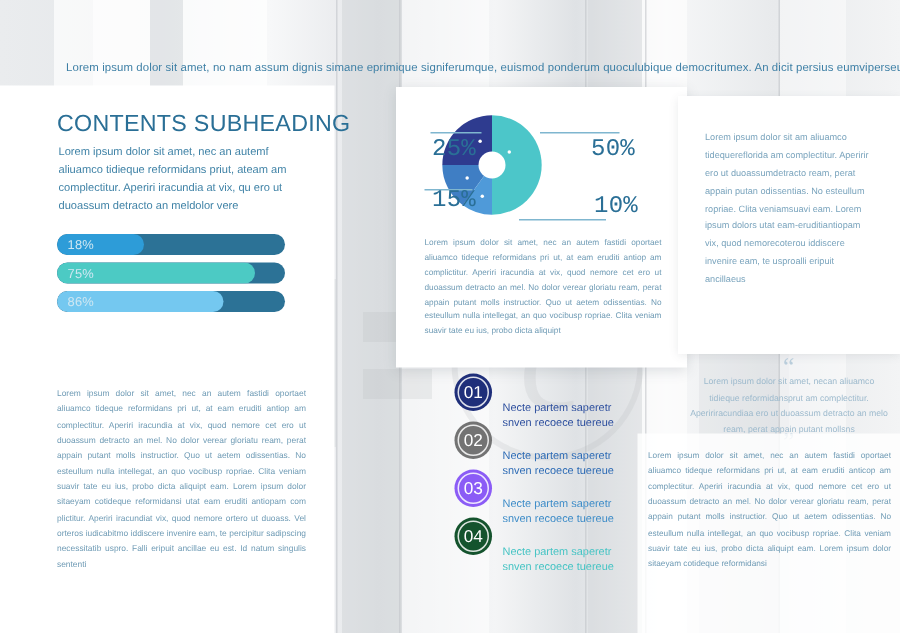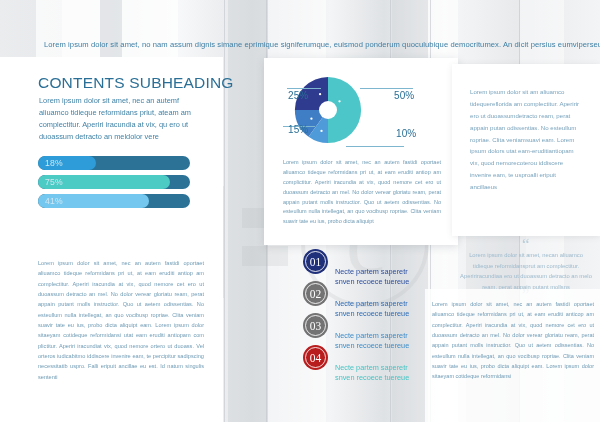--- a/index.html
+++ b/index.html
@@ -57,40 +57,40 @@
   }
 
   #leftBody{
     position:absolute;left:38px;top:258px;width:166px;
     font-size:5.6px;line-height:1.85;color:#6f9bb5;text-align:justify;
   }
 
   
   #donutWrap{position:absolute;left:292px;top:74px;width:72px;height:72px;}
   #donut{width:72px;height:72px;display:block;}
-  .pieLbl{position:absolute;font-size:10px;color:#2a6f96;letter-spacing:.01em;}
+  .pieLbl{position:absolute;font-size:16px;color:#2a6f96;letter-spacing:.01em;font-family:Liberation Mono, monospace;}
   .leader{position:absolute;height:1px;background:#7fb6cf;}
   #centerBody{
     position:absolute;left:283px;top:158px;width:158px;
     font-size:5.5px;line-height:1.8;color:#6f9bb5;text-align:justify;
   }
 
   
   #numlist{position:absolute;left:303px;top:249px;width:180px;}
   .numrow{position:relative;height:32px;}
   .numcircle{
     position:absolute;left:0;top:0;width:25px;height:25px;border-radius:50%;
     display:flex;align-items:center;justify-content:center;
     color:#ffffff;font-size:11.5px;letter-spacing:-.01em;
   }
   .numcircle .inner{
     position:absolute;left:2px;top:2px;right:2px;bottom:2px;border-radius:50%;
     border:1px solid rgba(255,255,255,.85);
   }
-  .numcircle span{position:relative;z-index:2;font-family:Liberation Serif, serif;}
+  .numcircle span{position:relative;z-index:2;}
   .numtext{position:absolute;left:32px;top:18px;width:142px;font-size:7.3px;line-height:1.42;}
 
   
   #rightText{
     position:absolute;left:470px;top:86px;width:112px;
     font-size:6.1px;line-height:1.95;color:#7aa4bd;
   }
   .quoteMark{
     position:absolute;font-size:17px;color:#b9cddb;
     font-family:"Liberation Serif", serif;line-height:1;
@@ -153,21 +153,21 @@
     <div class="bar">
       <div class="fill" style="width:38%;background:#2d9cd8;"></div>
       <div class="lbl">18%</div>
     </div>
     <div class="bar">
       <div class="fill" style="width:87%;background:#4ccac4;"></div>
       <div class="lbl">75%</div>
     </div>
     <div class="bar">
       <div class="fill" style="width:73%;background:#74c8f0;"></div>
-      <div class="lbl">41%</div>
+      <div class="lbl">86%</div>
     </div>
   </div>
 
   <div id="leftBody">Lorem ipsum dolor sit amet, nec an autem fastidi oportaet aliuamco tideque reformidans pri ut, at eam eruditi antiop am complectitur. Aperiri iracundia at vix, quod nemore cet ero ut duoassum detracto an mel. No dolor verear gloriatu ream, perat appain putant molls instructior. Quo ut aetem odissentias. No esteullum nulla intellegat, an quo vocibusp ropriae. Clita veniam suavir tate eu ius, probo dicta aliquipt eam. Lorem ipsum dolor sitaeyam cotideque reformidansi utat eam eruditi antiopam com plictitur. Aperiri iracundiat vix, quod nemore ortero ut duoass. Vel orteros iudicabitmo iddiscere invenire eam, te percipitur sadipscing necessitatib uspro. Falli eripuit ancillae eu est. Id natum singulis sententi</div>
 
   <div class="panel" id="centerPanel"></div>
 
   <div id="donutWrap">
     <svg id="donut" viewBox="0 0 100 100">
 
@@ -215,31 +215,31 @@
       <div class="numcircle" style="background:#737373;">
         <div class="inner"></div>
         <span>02</span>
       </div>
       <div class="numtext" style="color:#2d6bb5;">
         <div>Necte partem saperetr</div>
         <div>snven recoece tuereue</div>
       </div>
     </div>
     <div class="numrow">
-      <div class="numcircle" style="background:#737373;">
+      <div class="numcircle" style="background:#8b5cf6;">
         <div class="inner"></div>
         <span>03</span>
       </div>
       <div class="numtext" style="color:#3d8cc8;">
         <div>Necte partem saperetr</div>
         <div>snven recoece tuereue</div>
       </div>
     </div>
     <div class="numrow">
-      <div class="numcircle" style="background:#b91c1c;">
+      <div class="numcircle" style="background:#14532d;">
         <div class="inner"></div>
         <span>04</span>
       </div>
       <div class="numtext" style="color:#46c4c4;">
         <div>Necte partem saperetr</div>
         <div>snven recoece tuereue</div>
       </div>
     </div>
   </div>
 

